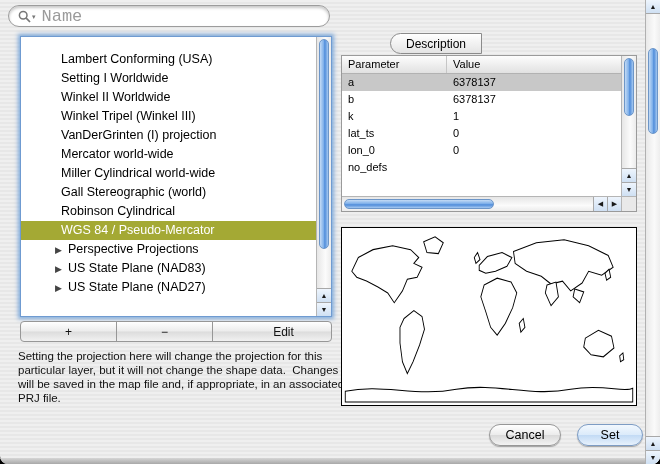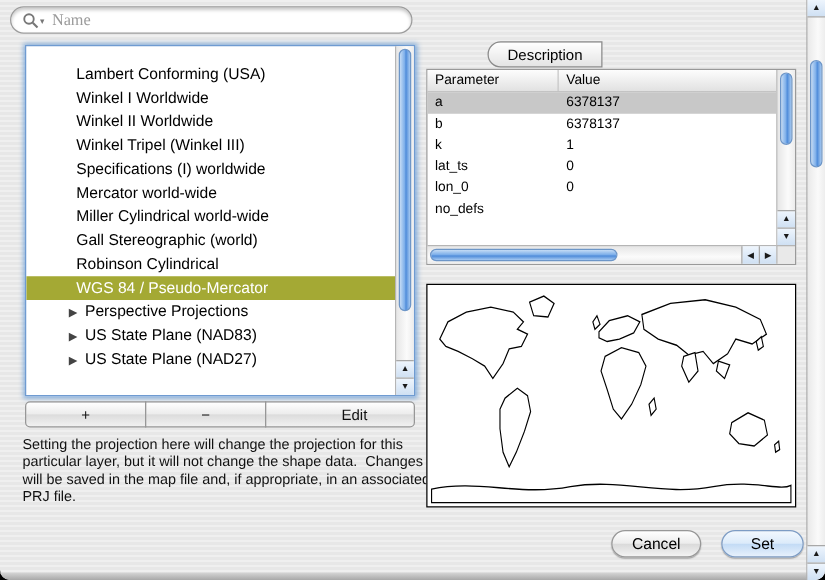--- a/index.html
+++ b/index.html
@@ -10,22 +10,22 @@
   }
   .bottom-frame { position:absolute; left:0; right:0; bottom:0; height:6px;
     background:linear-gradient(180deg,#d6d6d6,#a8a8a8); }
 
   
   .search { position:absolute; left:8px; top:5px; width:322px; height:22px; box-sizing:border-box;
     background:#fff; border:1px solid #9c9c9c; border-radius:12px;
     box-shadow: inset 0 2px 3px rgba(0,0,0,.22); display:flex; align-items:center; padding:0 9px; }
   .search svg { flex:0 0 auto; }
   .search .chev { font-size:7px; color:#777; margin:2px 4px 0 1px; }
-  .search input { border:none; outline:none; flex:1; font-size:13px; color:#be185d; background:transparent;
-    font-family:Liberation Serif, serif; }
+  .search input { border:none; outline:none; flex:1; font-size:17px; color:#be185d; background:transparent;
+    font-family:Liberation Mono, monospace; }
   .search input::placeholder { color:#9b9b9b; }
 
   
   .list { position:absolute; left:20px; top:36px; width:312px; height:281px; box-sizing:border-box;
     background:#fff; border:1px solid #6f9bd1; box-shadow: 0 0 4px 2px rgba(110,160,215,.85); }
   .list-inner { position:absolute; top:0; left:0; right:15px; bottom:0; overflow:hidden; padding-top:13px; }
   .li { height:19px; line-height:19px; font-size:12.5px; color:#000; white-space:nowrap; overflow:hidden; }
   .li.leaf { padding-left:40px; }
   .li.group { padding-left:10px;margin-left:24px; }
   .li .tri { display:inline-block; width:13px; font-size:9px; color:#444; }
@@ -111,24 +111,24 @@
       <circle cx="5.2" cy="5.2" r="3.8" fill="none" stroke="#777" stroke-width="1.5"></circle>
       <line x1="8.2" y1="8.2" x2="12" y2="12" stroke="#777" stroke-width="1.7"></line>
     </svg>
     <span class="chev">▾</span>
     <input type="text" placeholder="Name" style="">
   </div>
 
   <div class="list">
     <div class="list-inner">
       <div class="li leaf"><span>Lambert Conforming (USA)</span></div>
-      <div class="li leaf"><span>Winkel I Worldwide</span></div>
+      <div class="li leaf"><span>Setting I Worldwide</span></div>
       <div class="li leaf"><span>Winkel II Worldwide</span></div>
       <div class="li leaf"><span>Winkel Tripel (Winkel III)</span></div>
-      <div class="li leaf"><span>Specifications (I) worldwide</span></div>
+      <div class="li leaf"><span>VanDerGrinten (I) projection</span></div>
       <div class="li leaf"><span>Mercator world-wide</span></div>
       <div class="li leaf"><span>Miller Cylindrical world-wide</span></div>
       <div class="li leaf"><span>Gall Stereographic (world)</span></div>
       <div class="li leaf"><span>Robinson Cylindrical</span></div>
       <div class="li leaf selected"><span>WGS 84 / Pseudo-Mercator</span></div>
       <div class="li group"><span class="tri">▶</span><span>Perspective Projections</span></div>
       <div class="li group"><span class="tri">▶</span><span>US State Plane (NAD83)</span></div>
       <div class="li group"><span class="tri">▶</span><span>US State Plane (NAD27)</span></div>
     </div>
     <div class="vscroll">

